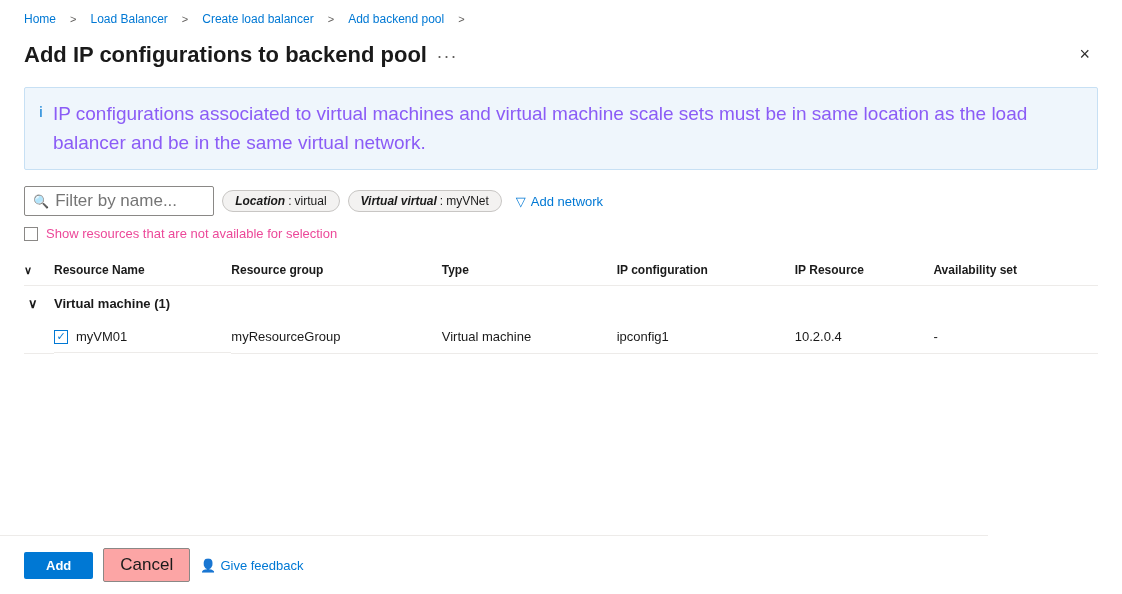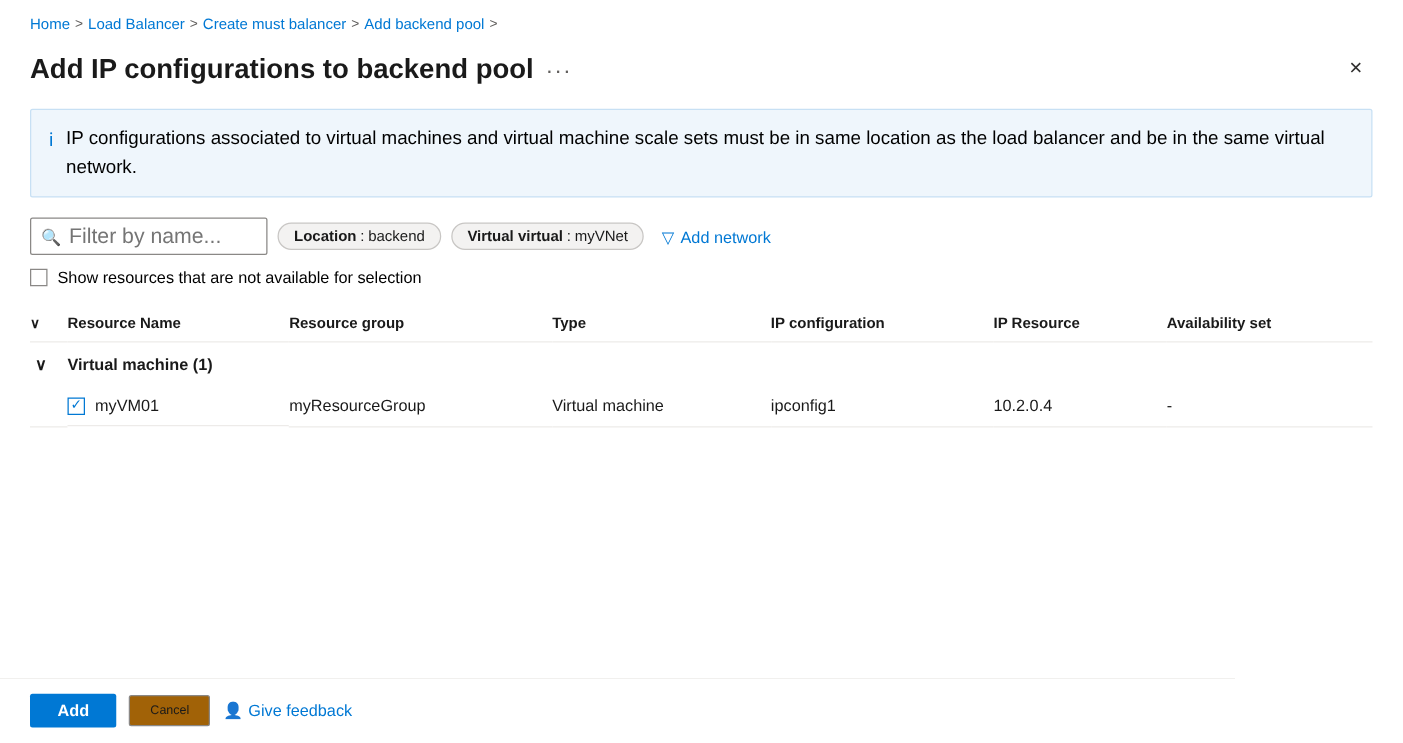--- a/index.html
+++ b/index.html
@@ -11,21 +11,21 @@
       width: 1122px;
       min-height: 594px;
     }
     .container {
       padding: 12px 24px 20px 24px;
       max-width: 1122px;
     }
     .breadcrumb {
       display: flex;
       align-items: center;
-      gap: 4px;
+      gap: 14px;
       font-size: 12px;
       color: #0078d4;
       margin-bottom: 14px;
       flex-wrap: wrap;
     }
     .breadcrumb span {
       color: #605e5c;
       font-size: 11px;
     }
     .breadcrumb a {
@@ -72,22 +72,22 @@
       align-items: flex-start;
       gap: 10px;
     }
     .info-icon {
       color: #0078d4;
       font-size: 15px;
       margin-top: 1px;
       flex-shrink: 0;
     }
     .info-text {
-      font-size: 15px;
-      color: #000000;
+      font-size: 19px;
+      color: #8b5cf6;
       line-height: 1.5;
     }
     .filter-row {
       display: flex;
       align-items: center;
       gap: 8px;
       margin-bottom: 10px;
       flex-wrap: wrap;
     }
     .filter-input-wrap {
@@ -113,21 +113,21 @@
       border: 1px solid #c8c6c4;
       border-radius: 12px;
       padding: 3px 12px;
       font-size: 12px;
       color: #1a1a1a;
       cursor: pointer;
       display: flex;
       align-items: center;
       gap: 3px;
     }
-    .filter-chip .key { font-weight: 600; }
+    .filter-chip .key { font-weight: 600; font-style: italic; }
     .add-filter-btn {
       display: flex;
       align-items: center;
       gap: 5px;
       background: none;
       border: none;
       color: #0078d4;
       font-size: 13px;
       cursor: pointer;
       padding: 3px 6px;
@@ -142,21 +142,21 @@
       width: 14px;
       height: 14px;
       border: 1px solid #8a8886;
       background: #fff;
       display: inline-block;
       flex-shrink: 0;
       cursor: pointer;
     }
     .show-resources-label {
       font-size: 13px;
-      color: #000000;
+      color: #ec4899;
     }
     .table-container {
       width: 100%;
       border-collapse: collapse;
     }
     .table-header-row {
       border-bottom: 1px solid #edebe9;
     }
     .table-header-row th {
       font-size: 12px;
@@ -222,26 +222,26 @@
       background: #0078d4;
       color: #fff;
       border: none;
       border-radius: 2px;
       padding: 6px 22px;
       font-size: 13px;
       font-weight: 600;
       cursor: pointer;
     }
     .btn-cancel {
-      background: #a16207;
+      background: #fca5a5;
       color: #1a1a1a;
       border: 1px solid #8a8886;
       border-radius: 2px;
       padding: 6px 16px;
-      font-size: 10px;
+      font-size: 17px;
       cursor: pointer;
     }
     .feedback-btn {
       background: none;
       border: none;
       color: #0078d4;
       font-size: 13px;
       cursor: pointer;
       display: flex;
       align-items: center;
@@ -257,21 +257,21 @@
 </head>
 <body>
 
 <div class="container body-content">
 
   <div class="breadcrumb">
     <a>Home</a>
     <span>&gt;</span>
     <a>Load Balancer</a>
     <span>&gt;</span>
-    <a>Create must balancer</a>
+    <a>Create load balancer</a>
     <span>&gt;</span>
     <a>Add backend pool</a>
     <span>&gt;</span>
   </div>
 
   <div class="header-row">
     <div class="page-title">
       <span>Add IP configurations to backend pool</span>
       <span class="ellipsis">...</span>
     </div>
@@ -284,21 +284,21 @@
   </div>
 
   <div class="filter-row">
     <div class="filter-input-wrap">
       <span class="search-icon">🔍</span>
       <input type="text" placeholder="Filter by name..." style="">
     </div>
     <div class="filter-chip">
       <span class="key">Location</span>
       <span> : </span>
-      <span>backend</span>
+      <span>virtual</span>
     </div>
     <div class="filter-chip">
       <span class="key">Virtual virtual</span>
       <span> : </span>
       <span>myVNet</span>
     </div>
     <button class="add-filter-btn">
       <span class="funnel-icon">▽</span>
       <span>Add network</span>
     </button>

